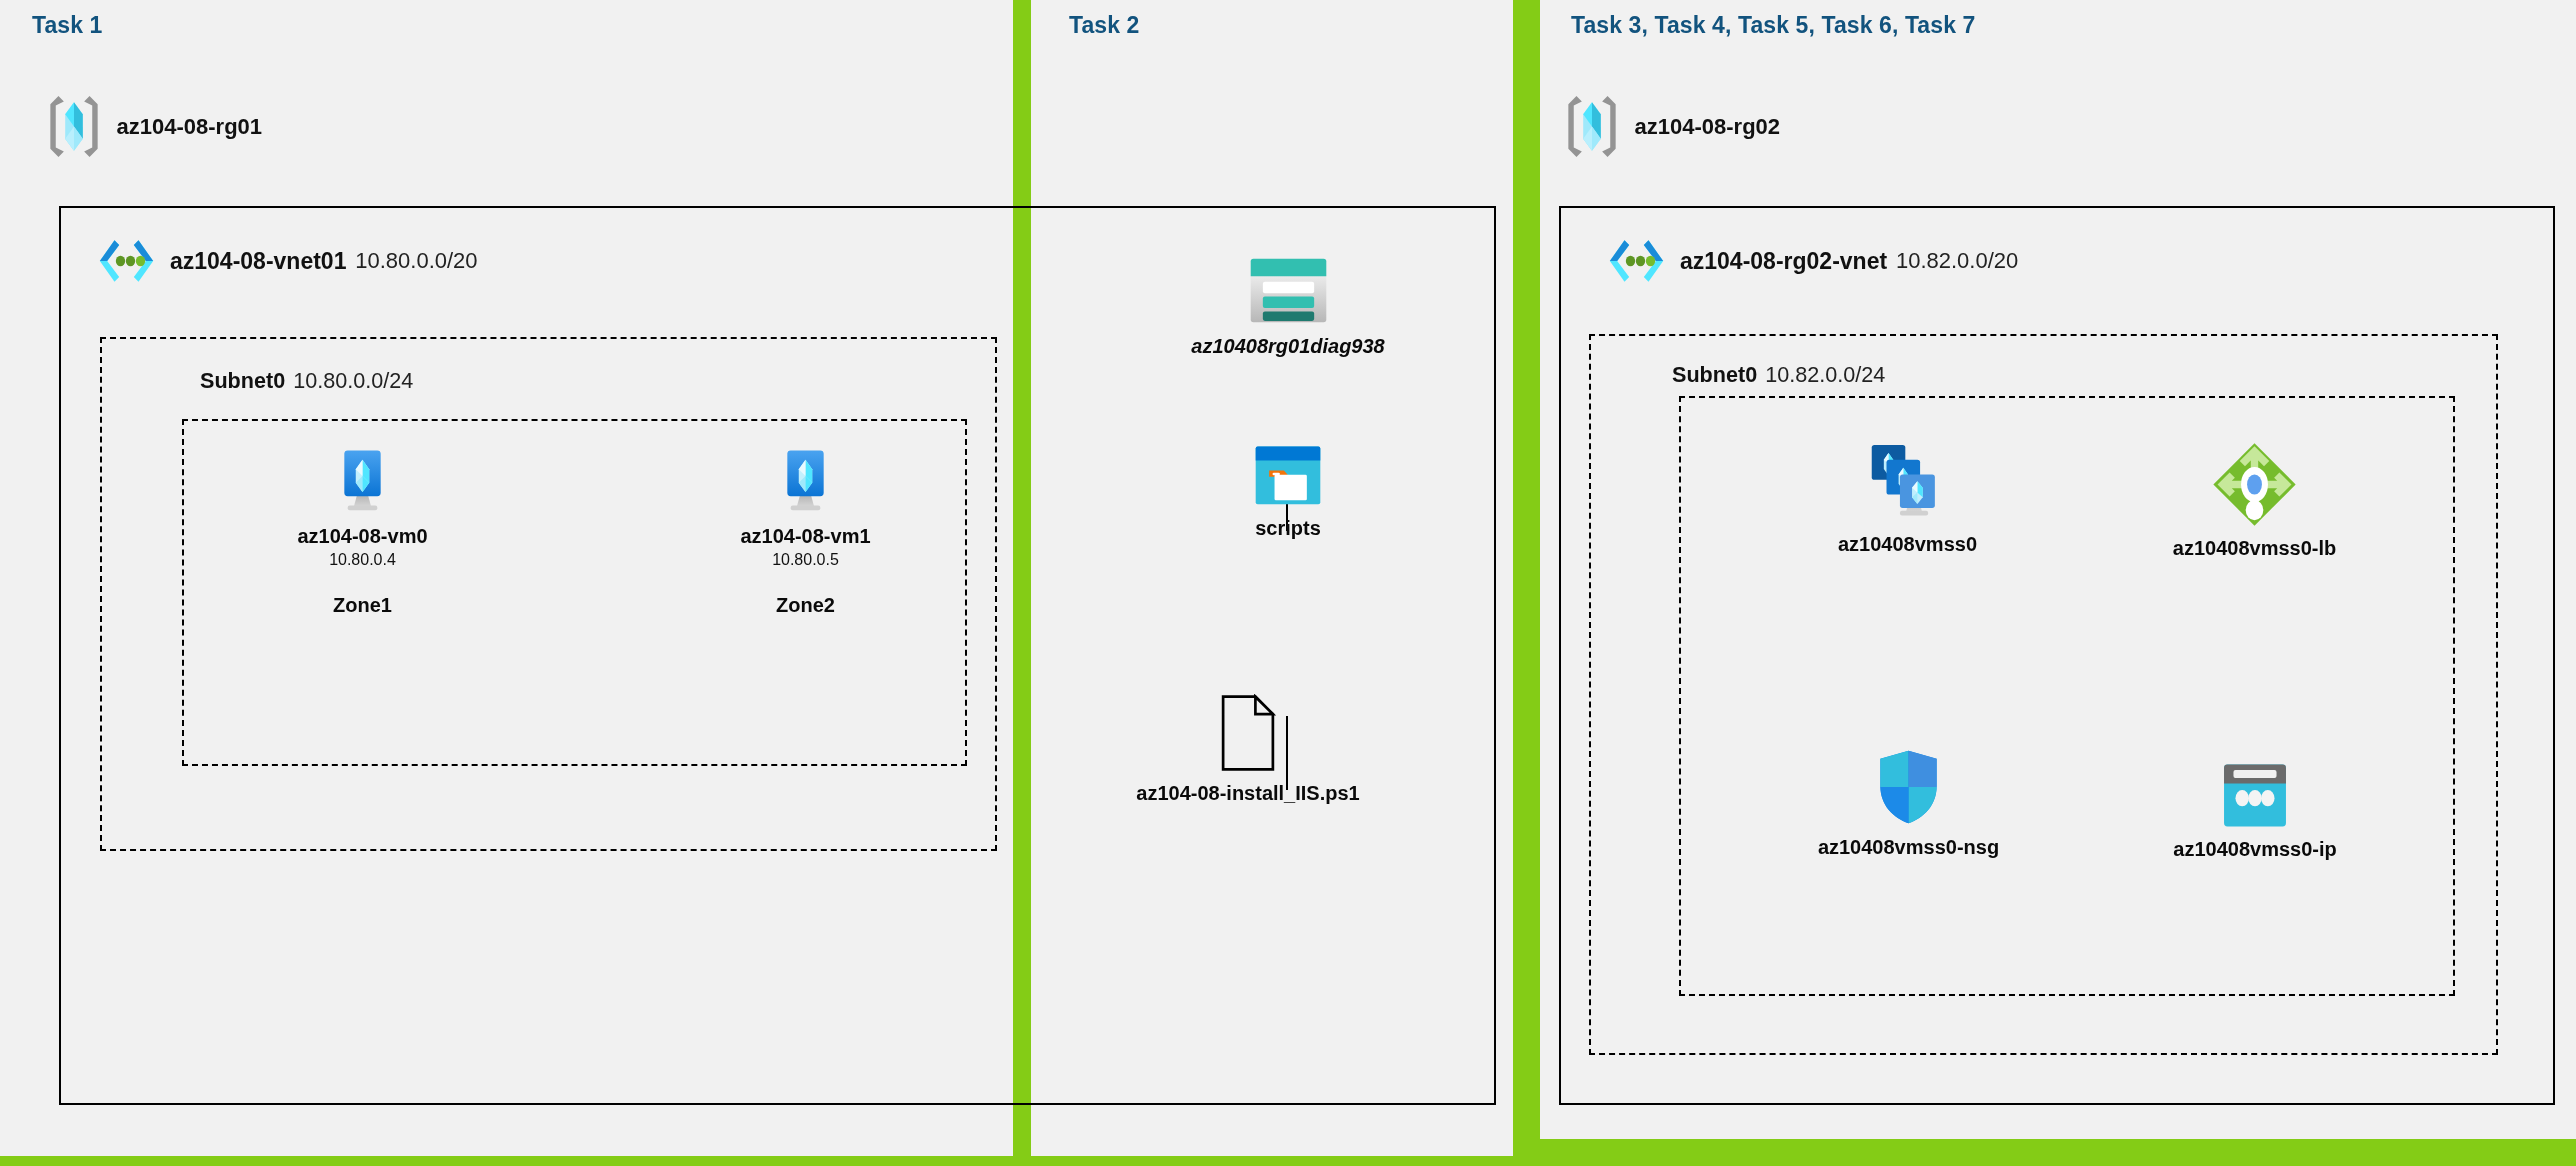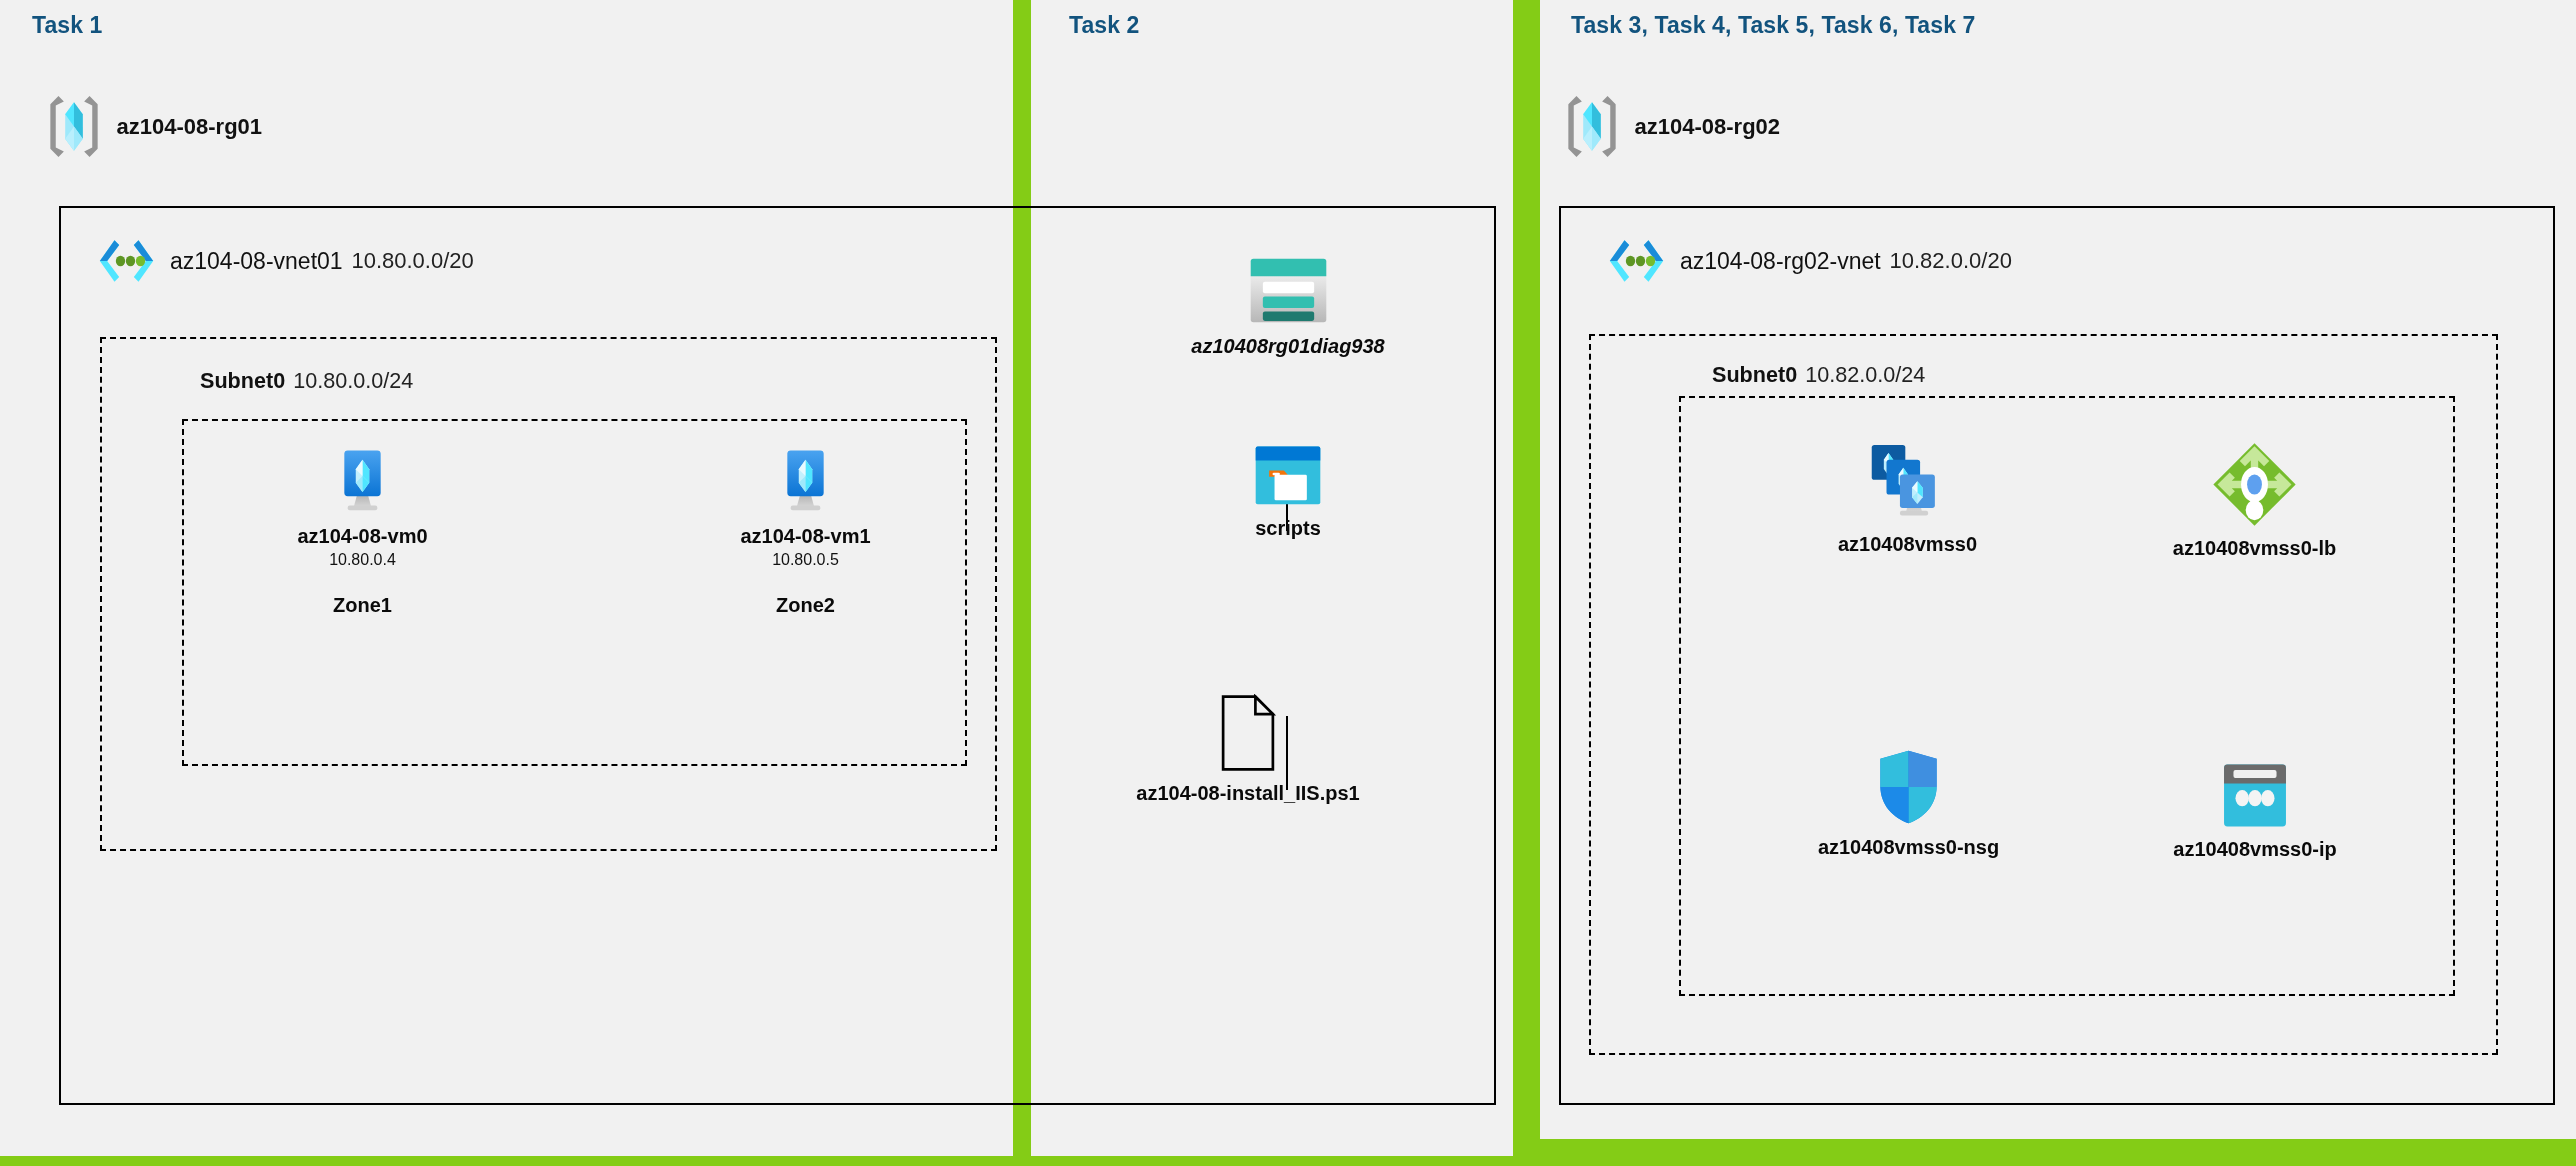--- a/index.html
+++ b/index.html
@@ -54,21 +54,21 @@
     box-sizing:border-box;
   }
   #vnet01-box{ left:59px;   top:206px; width:1437px; height:899px; }
   #vnet02-box{ left:1559px; top:206px; width:996px; height:899px; }
 
   
   .vnet-row{ position:absolute; display:flex; align-items:center; }
   #vnet01-row{ left:98px;  top:239px; }
   #vnet02-row{ left:1608px; top:239px; }
   .vnet-name{
-    font-size:23px; font-weight:normal; color:#111;
+    font-size:23px; font-weight:bold; color:#111;
     margin-left:15px; white-space:nowrap;
   }
   .vnet-cidr{
     font-size:22px; font-weight:normal; color:#222;
     margin-left:8.8px; white-space:nowrap;
   }
 
   
   .dashed-box{
     position:absolute;
@@ -79,21 +79,21 @@
   #subnet01-outer{ left:100px; top:337px;  width:897px; height:514px; }
   #subnet01-inner{ left:182px; top:419px;  width:785px; height:347px; }
   #subnet02-outer{ left:1589px; top:334px; width:909px; height:721px; }
   #subnet02-inner{ left:1679px; top:396px; width:776px; height:600px; }
 
   .subnet-head{
     position:absolute;
     white-space:nowrap;
   }
   #subnet01-head{ left:200px;  top:368px; }
-  #subnet02-head{ left:1712px; top:362px; }
+  #subnet02-head{ left:1672px; top:362px; }
   .subnet-name{ font-size:21.6px; font-weight:bold; color:#111; }
   .subnet-cidr{ font-size:21.6px; font-weight:normal; color:#222; margin-left:8px; }
 
   
   .node{
     position:absolute;
     display:flex;
     flex-direction:column;
     align-items:center;
     text-align:center;

